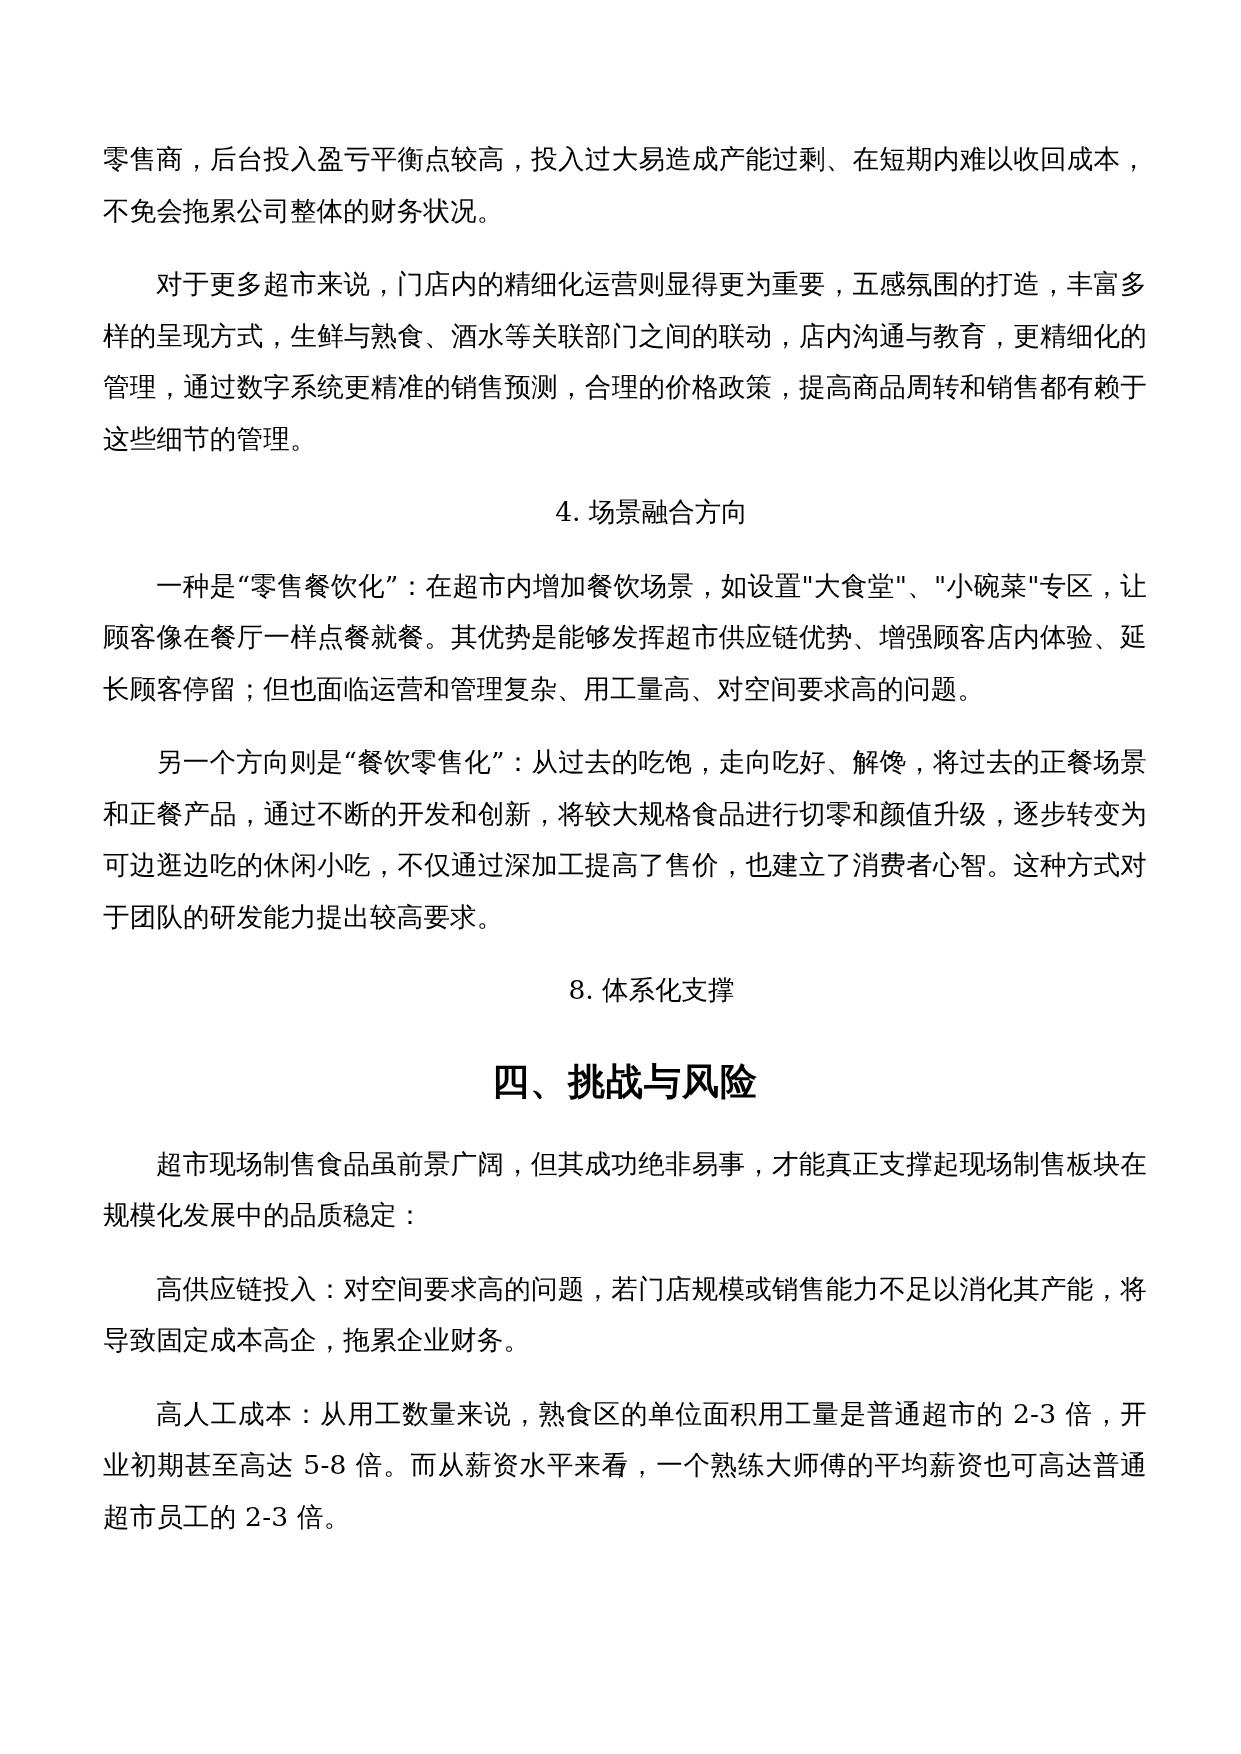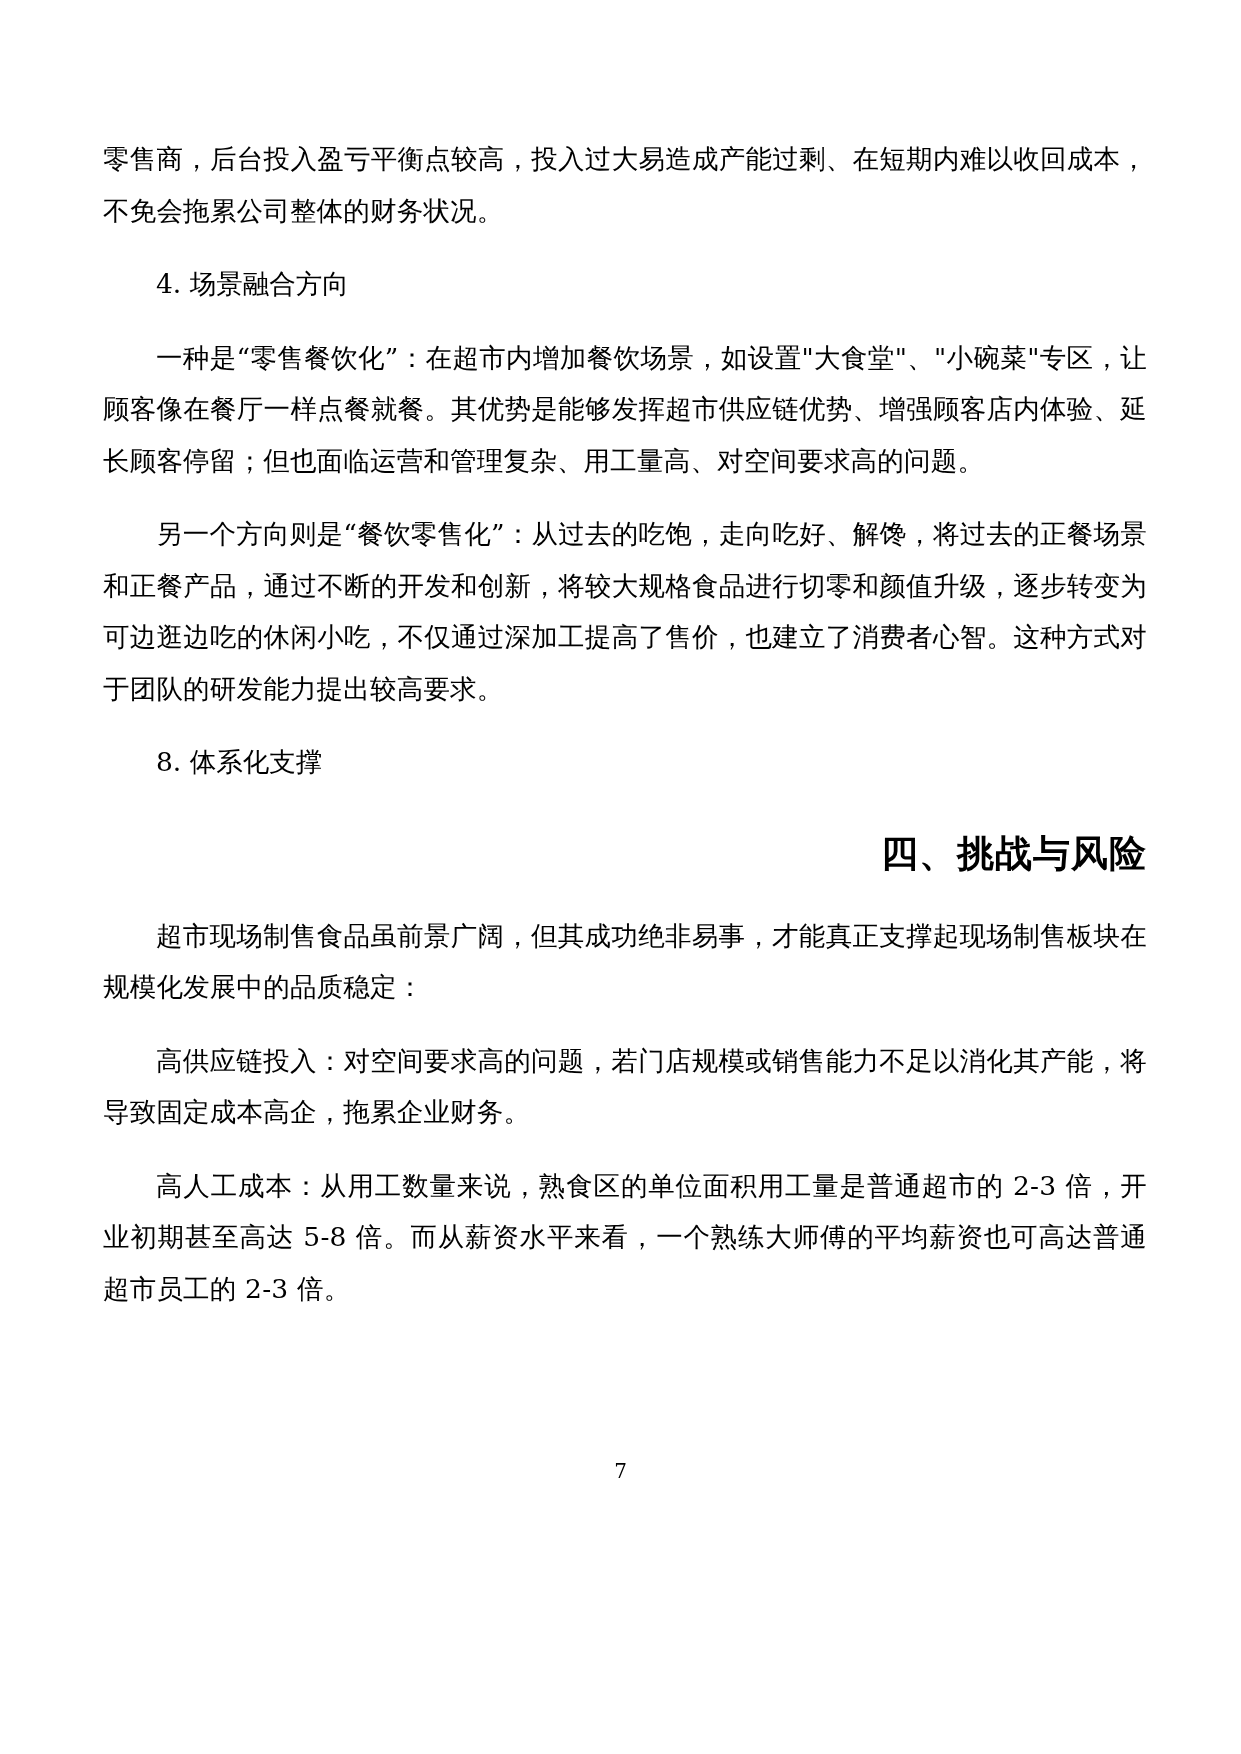--- a/index.html
+++ b/index.html
@@ -41,31 +41,31 @@
   .para.no-indent {
     text-indent: 0;
   }
   
   .subhead {
     font-family: "DejaVu Serif", "Liberation Serif", serif;
     font-size: 26.5px;
     line-height: 51.5px;
     text-indent: 53px;
     margin: 0 0 22px 0;
-    text-align: left;
+    text-align: center;
   }
   
   .section-heading {
     font-family: "DejaVu Serif", "Liberation Serif", serif;
     font-size: 37px;
     line-height: 62px;
     font-weight: bold;
     margin: 34px 0 26px 0;
     text-indent: 0;
-    text-align: right;
+    text-align: center;
     letter-spacing: 1px;
   }
   .footer {
     position: absolute;
     left: 0;
     right: 0;
     top: 1448px;
     text-align: center;
     font-family: "DejaVu Serif", "Liberation Serif", serif;
     font-size: 20px;
@@ -75,20 +75,21 @@
 </style>
 </head>
 <body>
 
 <div class="page">
 
   <div class="content">
 
     <p class="para no-indent">零售商，后台投入盈亏平衡点较高，投入过大易造成产能过剩、在短期内难以收回成本，不免会拖累公司整体的财务状况。</p>
 
+    <p class="para">对于更多超市来说，门店内的精细化运营则显得更为重要，五感氛围的打造，丰富多样的呈现方式，生鲜与熟食、酒水等关联部门之间的联动，店内沟通与教育，更精细化的管理，通过数字系统更精准的销售预测，合理的价格政策，提高商品周转和销售都有赖于这些细节的管理。</p>
 
     <p class="subhead">4. 场景融合方向</p>
 
     <p class="para">一种是“零售餐饮化”：在超市内增加餐饮场景，如设置"大食堂"、"小碗菜"专区，让顾客像在餐厅一样点餐就餐。其优势是能够发挥超市供应链优势、增强顾客店内体验、延长顾客停留；但也面临运营和管理复杂、用工量高、对空间要求高的问题。</p>
 
     <p class="para">另一个方向则是“餐饮零售化”：从过去的吃饱，走向吃好、解馋，将过去的正餐场景和正餐产品，通过不断的开发和创新，将较大规格食品进行切零和颜值升级，逐步转变为可边逛边吃的休闲小吃，不仅通过深加工提高了售价，也建立了消费者心智。这种方式对于团队的研发能力提出较高要求。</p>
 
     <p class="subhead">8. 体系化支撑</p>
 
 

